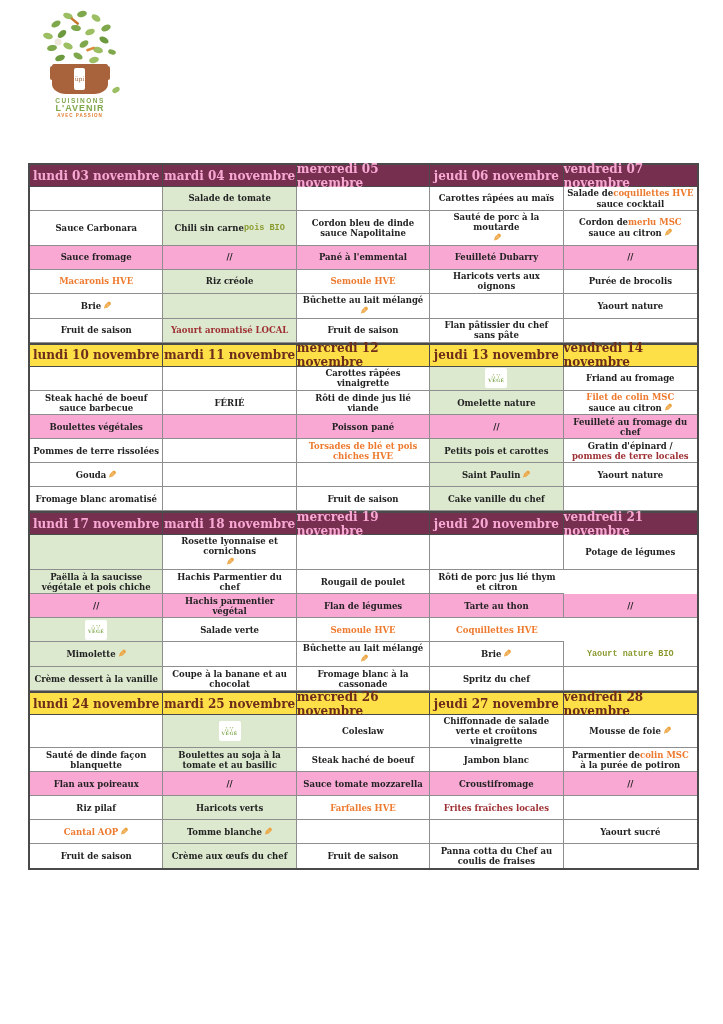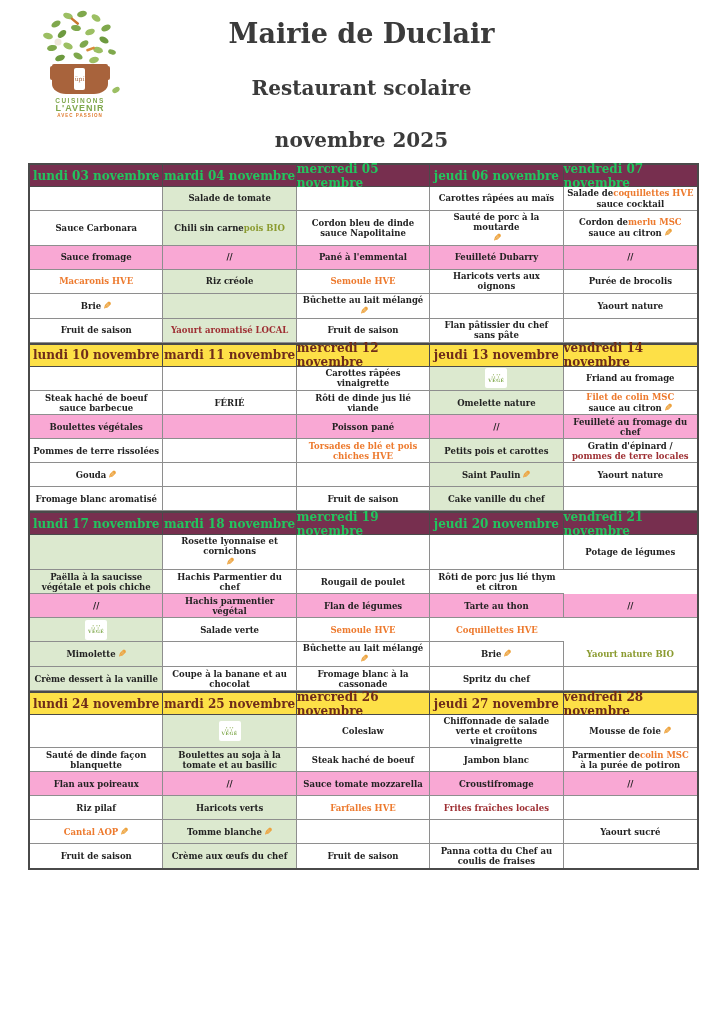--- a/index.html
+++ b/index.html
@@ -15,35 +15,35 @@
 
   
   .menu-table{position:absolute;left:28px;top:163px;width:667px;
               border-left:2px solid #4a4a4a;border-right:2px solid #4a4a4a;
               border-bottom:2px solid #4a4a4a;}
   .week-header,.menu-row{display:grid;grid-template-columns:repeat(5,1fr);}
   .day-header{height:21px;display:flex;align-items:center;justify-content:center;
               font-size:12px;font-weight:600;border-right:1px solid #4a4a4a;
               border-top:2px solid #4a4a4a;border-bottom:1.5px solid #4a4a4a;}
   .day-header:last-child{border-right:none;}
-  .hdr-maroon{background:#772f4f;color:#22c55e;}
+  .hdr-maroon{background:#772f4f;color:#f9a8d4;}
   .hdr-gold{background:#fde047;color:#6e2c1a;}
   .menu-cell{min-height:24px;display:flex;flex-direction:row;flex-wrap:wrap;
              align-items:center;justify-content:center;align-content:center;
              text-align:center;padding:1px 3px;box-sizing:border-box;
              font-size:8.5px;line-height:1.18;font-weight:600;color:#222;
              border-right:1px solid #8e8e8e;border-bottom:1px solid #8e8e8e;
              background:#fff;overflow:hidden;}
   .menu-cell:last-child{border-right:none;}
   .menu-row:last-child .menu-cell{border-bottom:none;}
   .bg-green{background:#dce9cf;}
   .bg-pink{background:#f9a8d4;}
   .seg-d{color:#222;}
   .seg-o{color:#ed7a2e;}
-  .seg-v{color:#8b9b30;}
+  .seg-v{color:#8b9b30;font-family:Liberation Mono, monospace;}
   .seg-r{color:#9e2f33;text-align:center;}
   .pencil{color:#eda23c;font-size:10px;margin-left:2px;transform:scaleX(-1);display:inline-block;}
   .vege-box{display:inline-flex;flex-direction:column;align-items:center;justify-content:center;
             width:22px;height:20px;background:#fff;border-radius:2px;}
   .vege-dots{color:#8aab4e;font-size:6px;line-height:4px;letter-spacing:1px;}
   .vege-txt{color:#7fa84c;font-size:4.5px;font-weight:700;line-height:5px;letter-spacing:.5px;}
 </style>
 </head>
 <body>
 
@@ -81,25 +81,20 @@
       <rect x="70" y="60" width="6" height="14" rx="2" fill="#a8633c"></rect>
       <path d="M20 58 h52 a2 2 0 0 1 2 2 v18 a14 10 0 0 1 -14 10 h-28 a14 10 0 0 1 -14 -10 v-18 a2 2 0 0 1 2 -2 z" fill="#a8633c"></path>
       <rect x="40" y="62" width="11" height="22" rx="2" fill="#ffffff"></rect>
       <text x="45.5" y="75" font-size="6" fill="#a8633c" text-anchor="middle" font-family="DejaVu Serif, serif">üpí</text>
     </g>
     <text x="46" y="97" text-anchor="middle" font-size="6.5" letter-spacing="1.5" fill="#7fa84c" font-family="Liberation Sans, sans-serif" font-weight="bold">CUISINONS</text>
     <text x="46" y="105" text-anchor="middle" font-size="9" letter-spacing="1" fill="#7fa84c" font-family="Liberation Sans, sans-serif" font-weight="bold">L'AVENIR</text>
     <text x="46" y="110.5" text-anchor="middle" font-size="4.5" letter-spacing="1" fill="#e07b2f" font-family="Liberation Sans, sans-serif" font-weight="bold">AVEC PASSION</text>
   </svg>
 
-  <div class="titles">
-    <h1 class="main-title">Mairie de Duclair</h1>
-    <div class="sub-title">Restaurant scolaire</div>
-    <div class="month-title">novembre 2025</div>
-  </div>
 
   <div class="menu-table">
       <div class="week-header">
         <div class="day-header hdr-maroon">lundi 03 novembre</div>
         <div class="day-header hdr-maroon">mardi 04 novembre</div>
         <div class="day-header hdr-maroon">mercredi 05 novembre</div>
         <div class="day-header hdr-maroon">jeudi 06 novembre</div>
         <div class="day-header hdr-maroon">vendredi 07 novembre</div>
       </div>
       <div class="menu-row">

